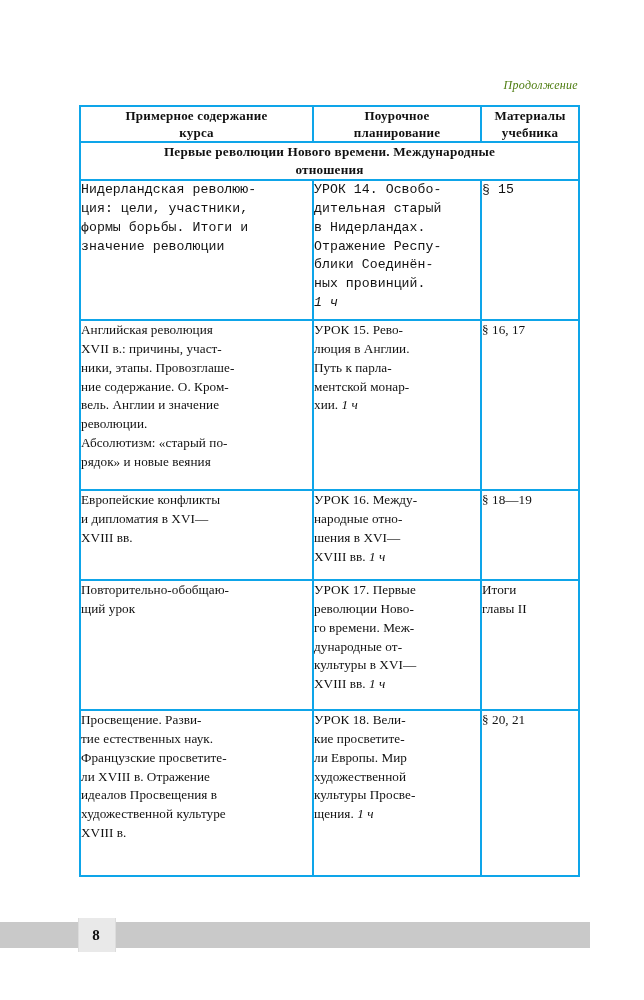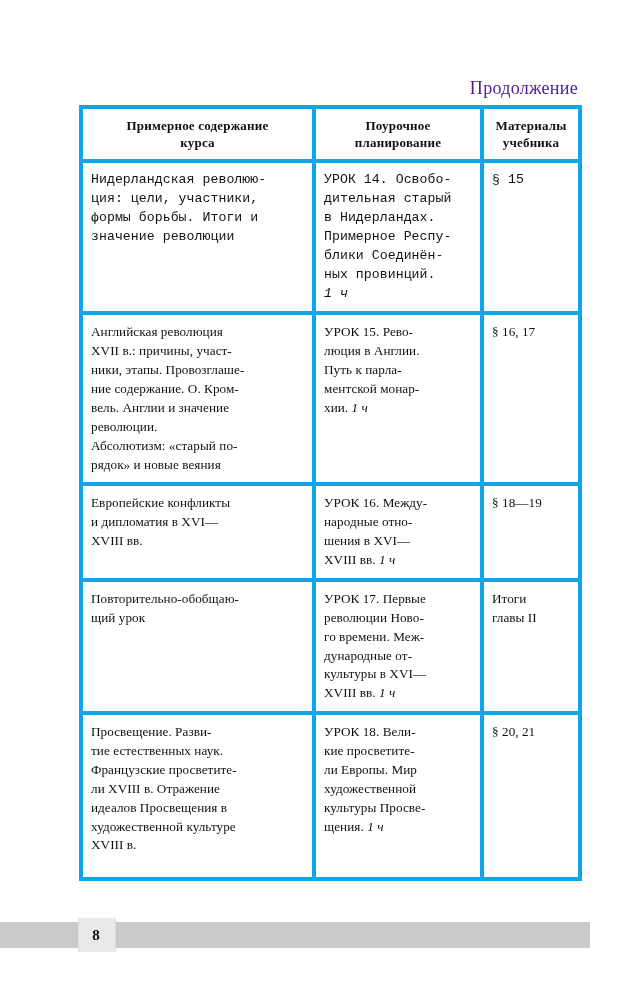--- a/index.html
+++ b/index.html
@@ -21,43 +21,44 @@
     left: 0; top: 0;
     width: 644px;
     height: 1000px;
   }
 
   
   .running-head {
     position: absolute;
     right: 66px;
     top: 78px;
-    font-size: 18px;
+    font-style: italic;
+    font-size: 12px;
     letter-spacing: 0.3px;
-    color: #4c1d95;
+    color: #4d7c0f;
     white-space: nowrap;
   }
 
   
   .table-wrap {
     position: absolute;
     left: 79px;
     top: 105px;
     width: 499px;
   }
   table.plan {
     border-collapse: collapse;
     table-layout: fixed;
     width: 499px;
     border: 2px solid #000;
   }
   table.plan td, table.plan th {
-    border: 4px solid #0ea5e9;
+    border: 2px solid #0ea5e9;
     vertical-align: top;
-    padding: 8px;
+    padding: 0;
     margin-top: 36px;
   }
   col.c1 { width: 233px; }
   col.c2 { width: 168px; }
   col.c3 { width: 98px; }
 
   .hcell {
     text-align: center;
     font-weight: bold;
     font-size: 13px;
@@ -149,33 +150,39 @@
             <span class="l">Поурочное</span>
             <span class="l">планирование</span>
           </th>
           <th class="hcell">
             <span class="l">Материалы</span>
             <span class="l">учебника</span>
           </th>
         </tr>
       </thead>
       <tbody>
+        <tr class="section-row">
+          <td colspan="3">
+            <span class="l">Первые революции Нового времени. Международные</span>
+            <span class="l">отношения</span>
+          </td>
+        </tr>
 
         <tr class="r1">
           <td class="bodycell">
             <span class="l">Нидерландская революю-</span>
             <span class="l">ция: цели, участники,</span>
             <span class="l">формы борьбы. Итоги и</span>
             <span class="l">значение революции</span>
           </td>
           <td class="bodycell">
             <span class="l">УРОК 14. Освобо-</span>
             <span class="l">дительная старый</span>
             <span class="l">в Нидерландах.</span>
-            <span class="l">Примерное Респу-</span>
+            <span class="l">Отражение Респу-</span>
             <span class="l">блики Соединён-</span>
             <span class="l">ных провинций.</span>
             <span class="l"><i>1 ч</i></span>
           </td>
           <td class="bodycell">
             <span class="l">§ 15</span>
           </td>
         </tr>
 
         <tr class="r2">

